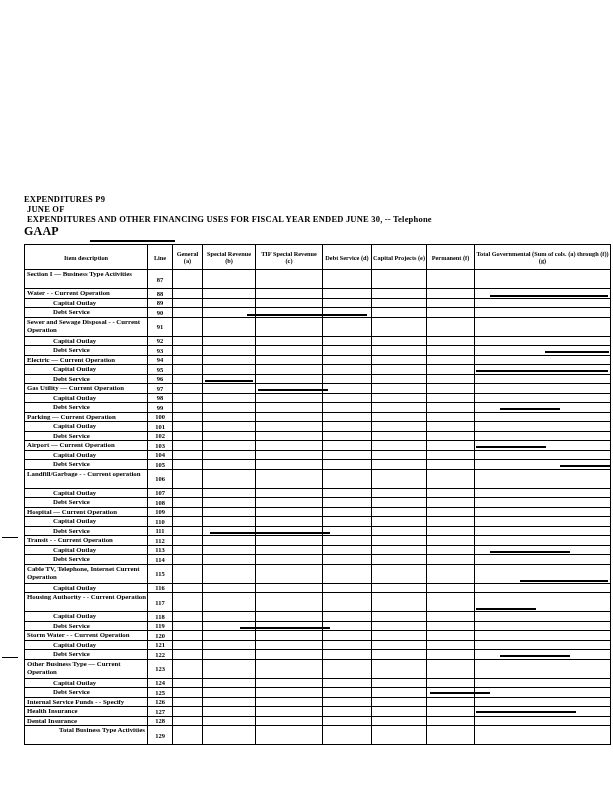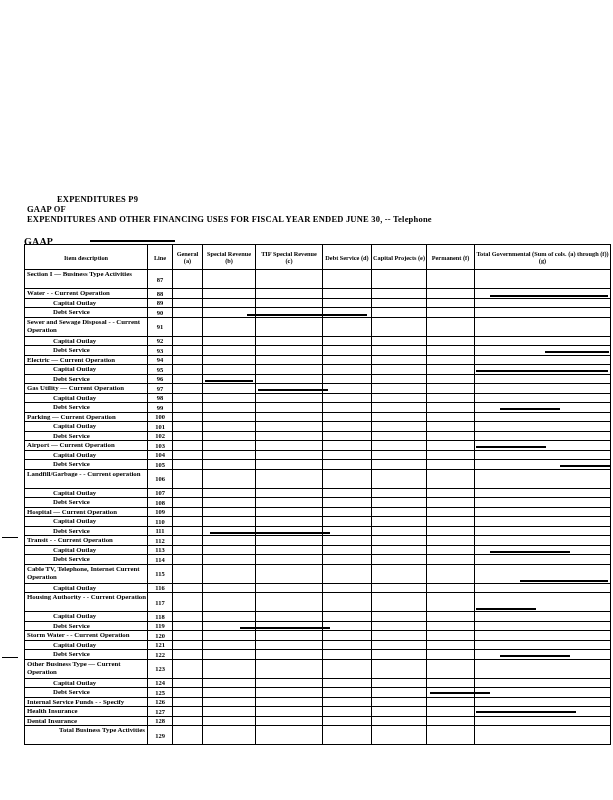--- a/index.html
+++ b/index.html
@@ -2,24 +2,24 @@
 <html><head>
 <meta charset="utf-8">
 <style>
   html,body{margin:0;padding:0;}
   body{
     width:613px;height:800px;background:#ffffff;color:#000;
     font-family:"Liberation Serif", serif;
     position:relative;overflow:hidden;
   }
   .hline{position:absolute;font-weight:bold;letter-spacing:.2px;white-space:nowrap;}
-  #form-code{left:24px;top:194px;font-size:8.5px;margin-left:33px;}
+  #form-code{left:24px;top:194px;font-size:8.5px;}
   #city-of{left:27px;top:204px;font-size:8.5px;}
   #doc-title{left:27px;top:214px;font-size:8.5px;}
-  #gaap{left:24px;top:224px;font-size:10px;margin-top:12px;}
+  #gaap{left:24px;top:224px;font-size:12px;}
 
   table#form-table{
     position:absolute;left:24px;top:244px;width:586px;
     border-collapse:collapse;table-layout:fixed;
   }
   #form-table th,#form-table td{
     border:1px solid #000;padding:0;overflow:hidden;
   }
   #form-table thead th{
     font-size:6.3px;font-weight:bold;text-align:center;
@@ -35,21 +35,21 @@
     font-size:6.5px;font-weight:bold;text-align:center;vertical-align:middle;
   }
   #form-table tr.r1{height:9.5px;}
   #form-table tr.r2{height:19px;}
   .streak{position:absolute;background:#000;}
 </style>
 </head>
 <body>
 
 <div class="hline" id="form-code">EXPENDITURES P9</div>
-<div class="hline" id="city-of">GAAP OF</div>
+<div class="hline" id="city-of">JUNE OF</div>
 <div class="hline" id="doc-title">EXPENDITURES AND OTHER FINANCING USES FOR FISCAL YEAR ENDED JUNE 30, -- Telephone</div>
 <div class="hline" id="gaap">GAAP</div>
 
 <table id="form-table">
   <colgroup>
     <col style="width:123px">
       <col style="width:25px">
       <col style="width:30px">
     <col style="width:53px">
       <col style="width:67px">

